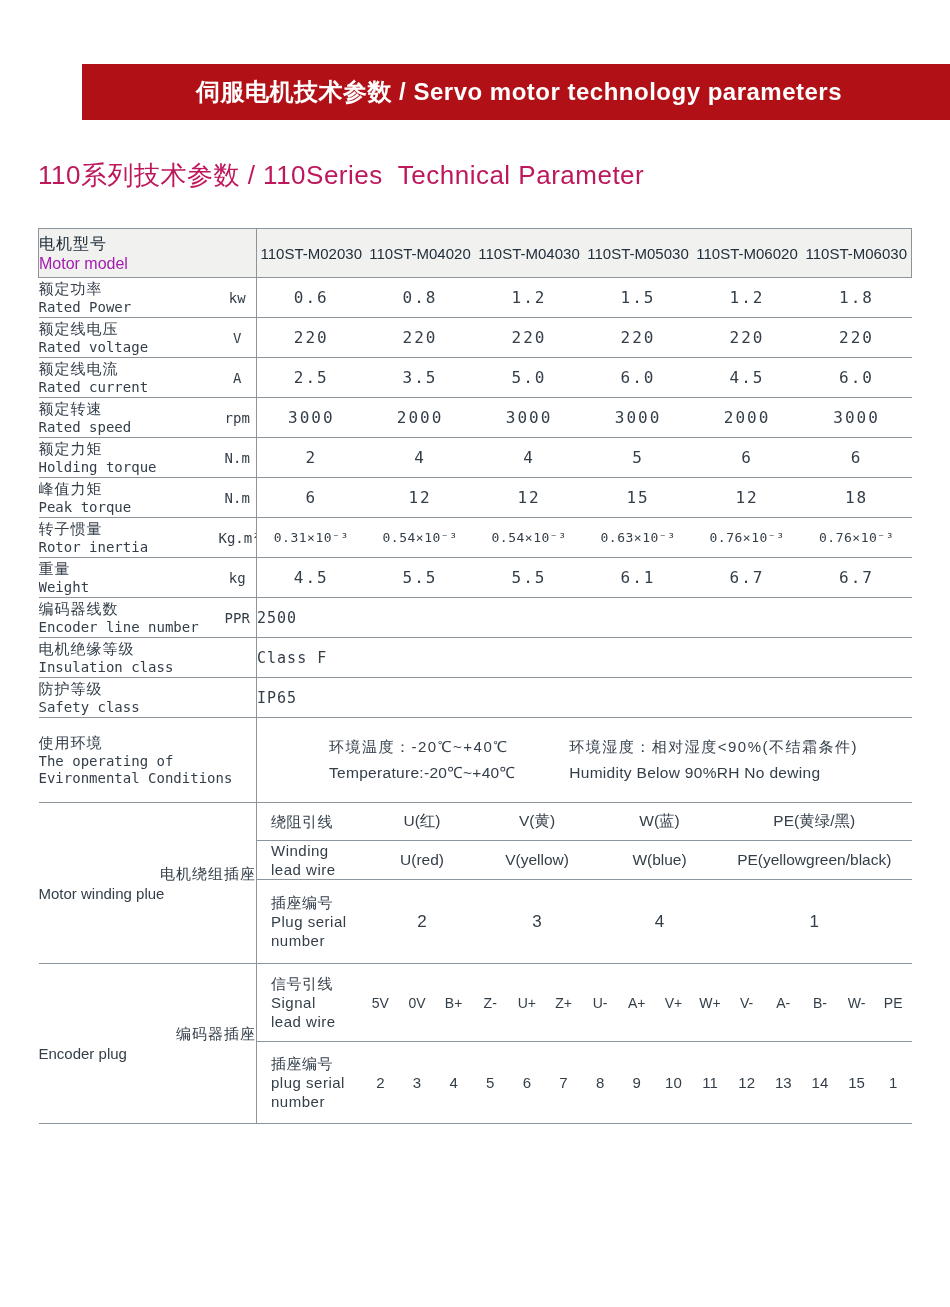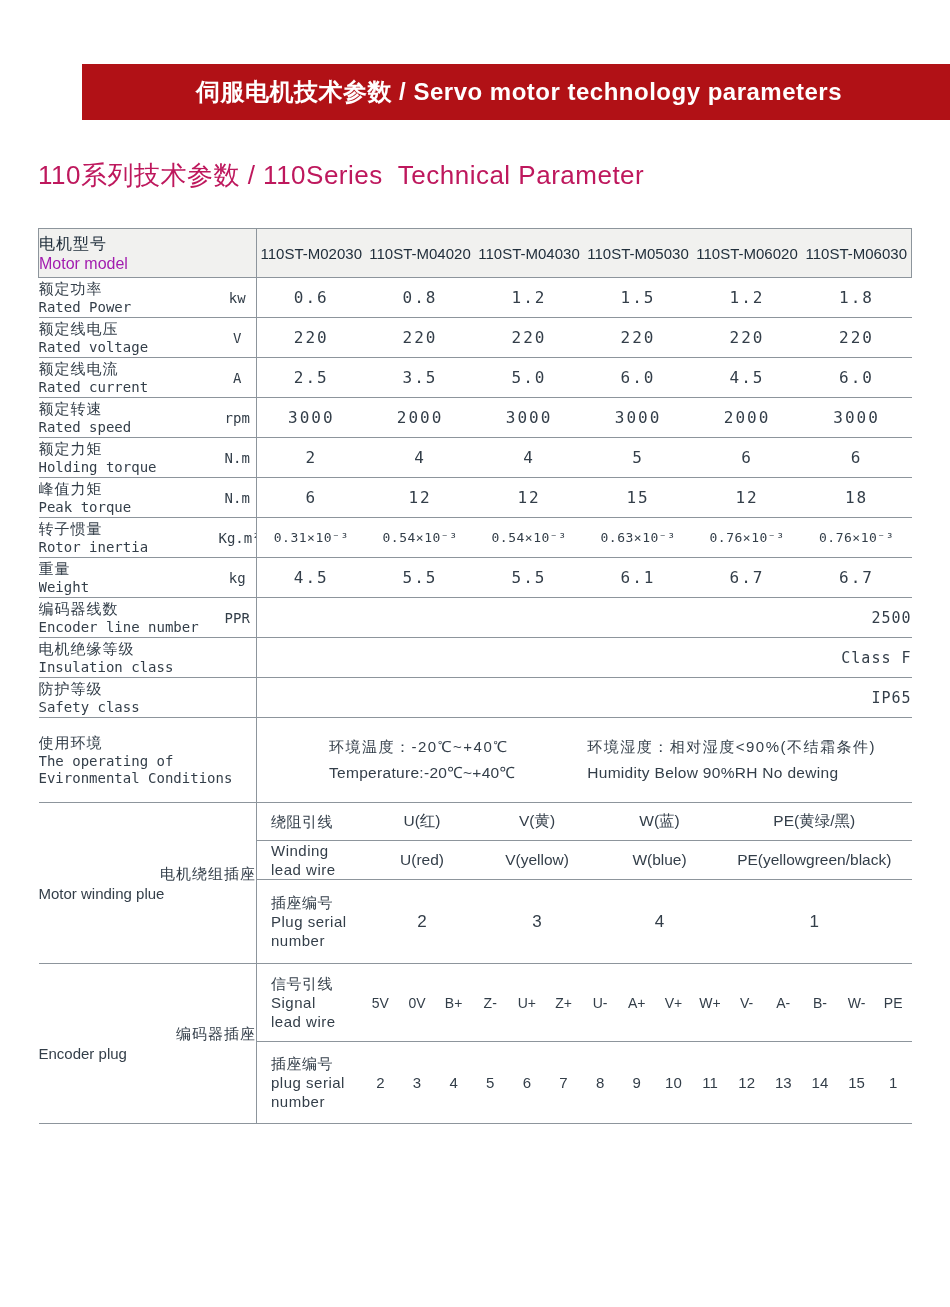--- a/index.html
+++ b/index.html
@@ -39,26 +39,26 @@
   td.unit {
     text-align:center; border-right:1px solid #8d959c;
     font-family:"DejaVu Sans Mono", monospace; font-size:14px;
   }
   td.val {
     text-align:center; font-family:"DejaVu Sans Mono", monospace;
     font-size:16px; letter-spacing:2px;
   }
   tr.small td.val { font-size:13px; letter-spacing:0.5px; }
   td.spanval {
-    text-align:right; font-family:"DejaVu Sans Mono", monospace;
+    text-align:left; font-family:"DejaVu Sans Mono", monospace;
     font-size:15px; letter-spacing:1px;
   }
 
   tr.env { height:85px; }
-  .env-content { display:flex; align-items:center; padding-left:72px; gap:72px; }
+  .env-content { display:flex; align-items:center; padding-left:72px; gap:54px; }
   .ezh { font-size:15px; line-height:26px; letter-spacing:1.5px; }
   .een { font-size:15.5px; line-height:26px; letter-spacing:0.3px; }
 
   td.seclab { padding-left:10px; border-right:1px solid #8d959c; }
   .slzh { font-size:15px; line-height:21px; letter-spacing:1px;text-align:right; }
   .slen { font-size:15px; line-height:20px; }
 
   tr.wa { height:38px; } tr.wb { height:38px; } tr.wc { height:84px; }
   .wgrid { display:grid; grid-template-columns:115px 100px 130px 115px 1fr; align-items:center; width:100%; }
   .sublab { padding-left:14px; font-size:15px; line-height:19px; letter-spacing:0.5px; }

